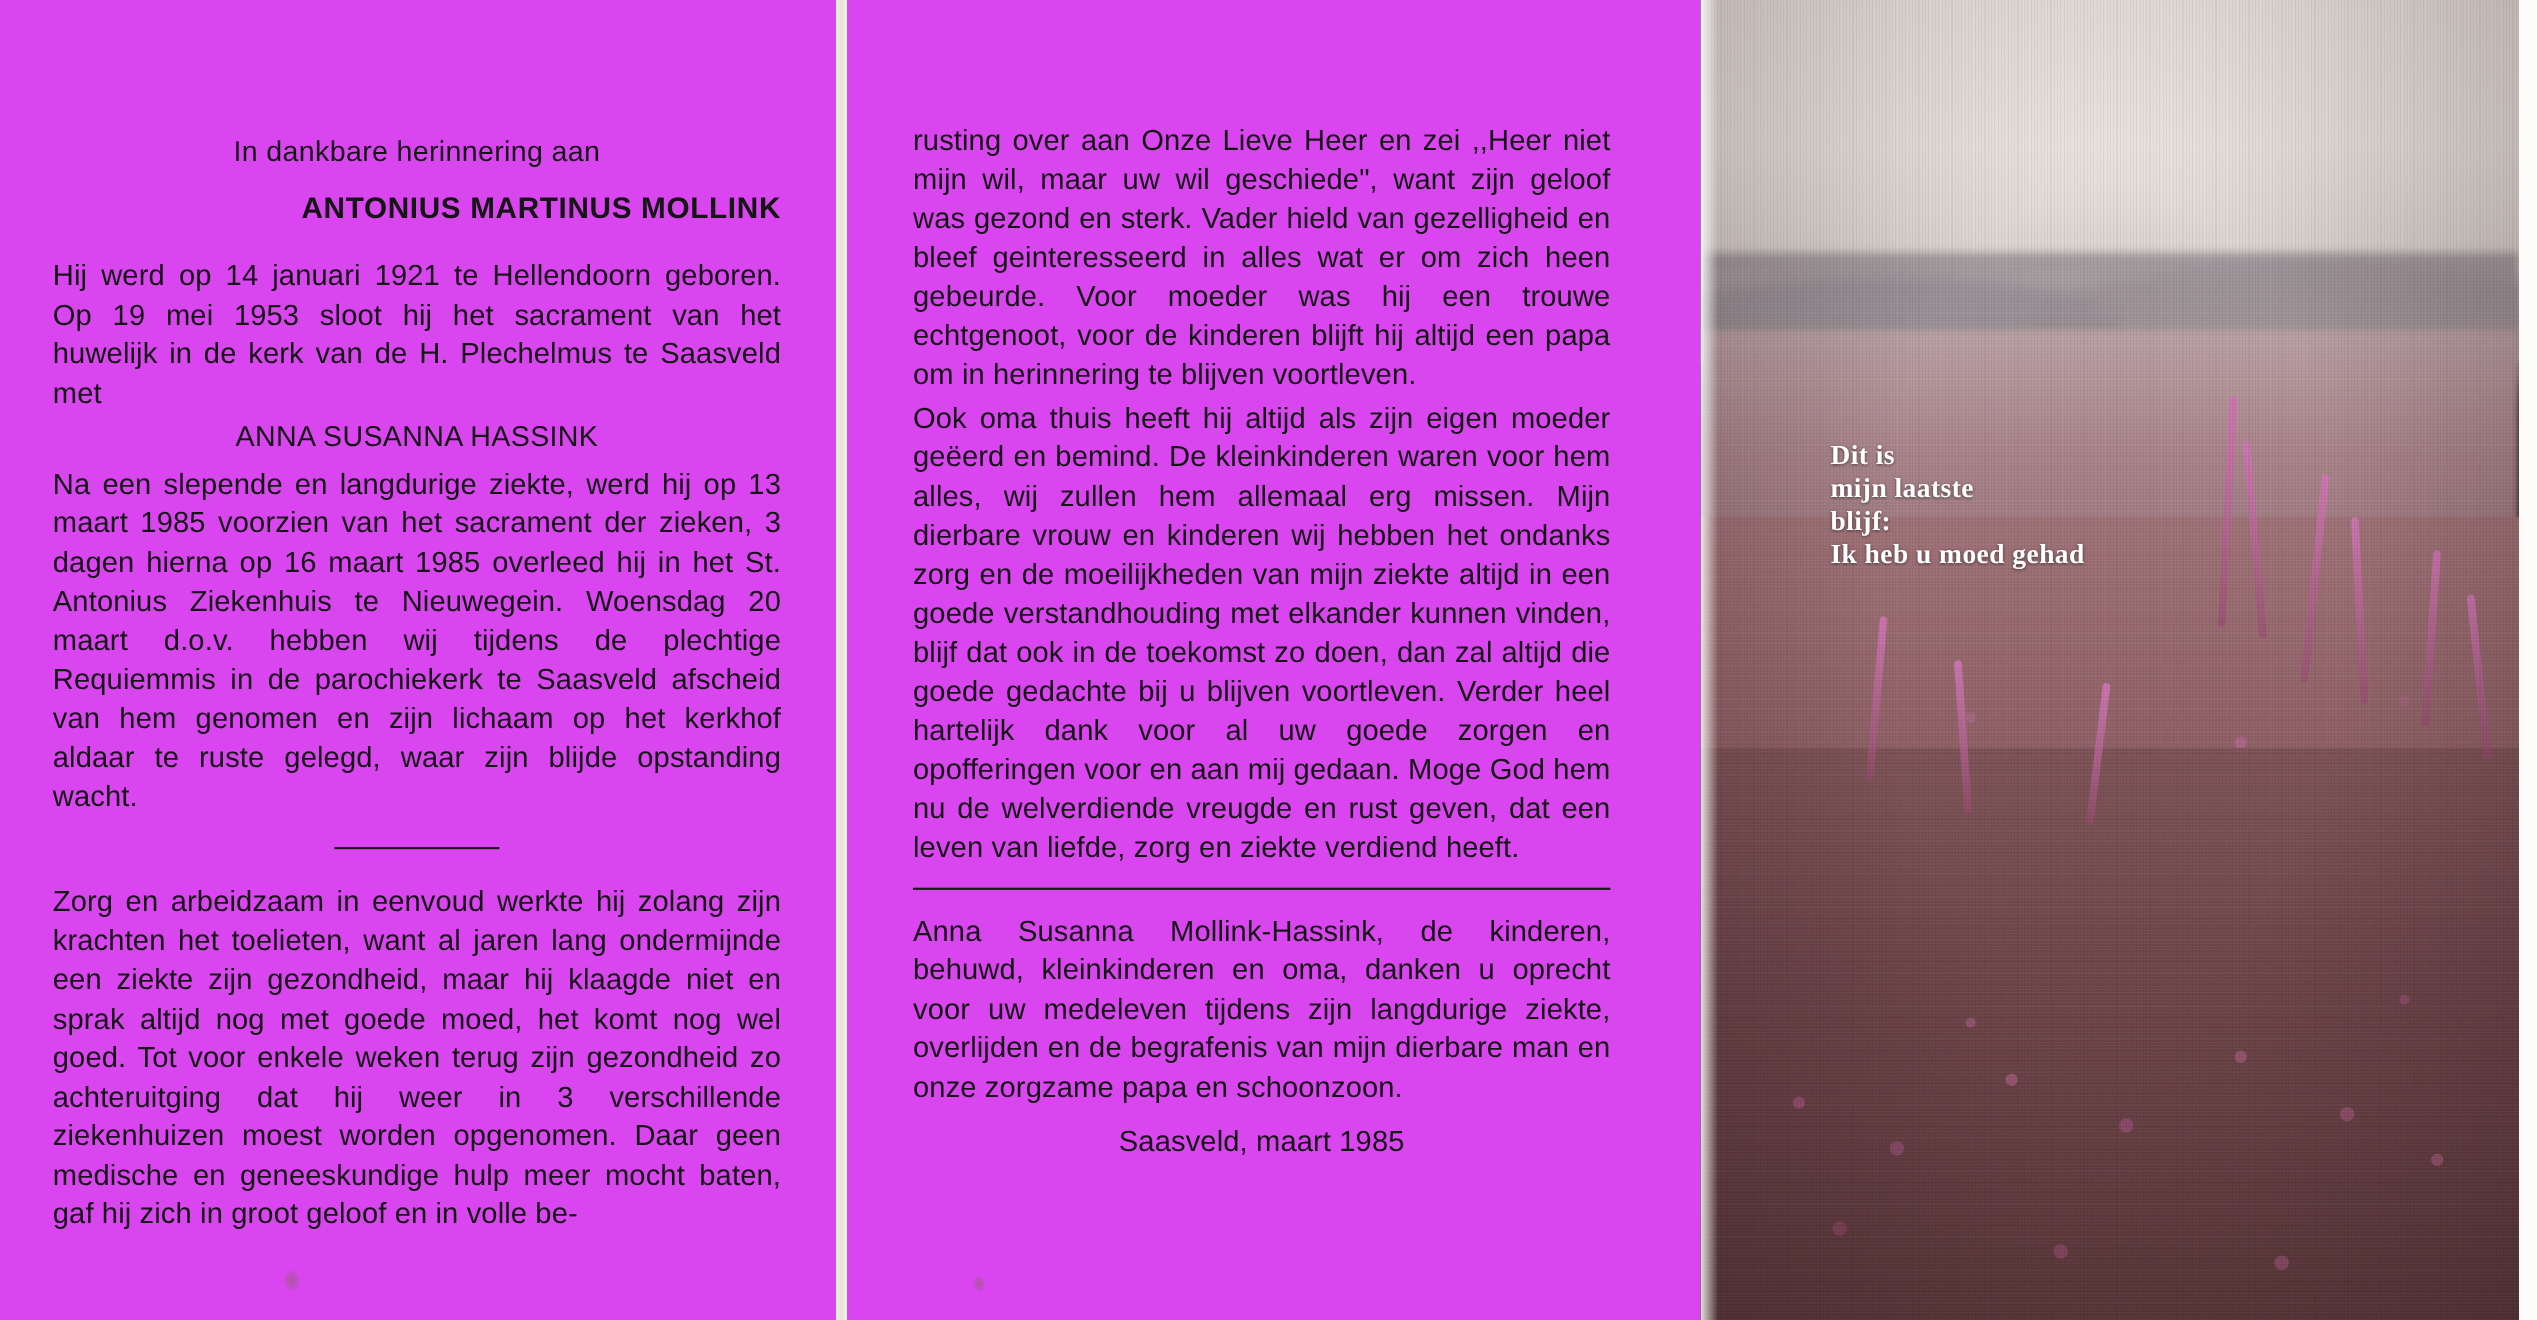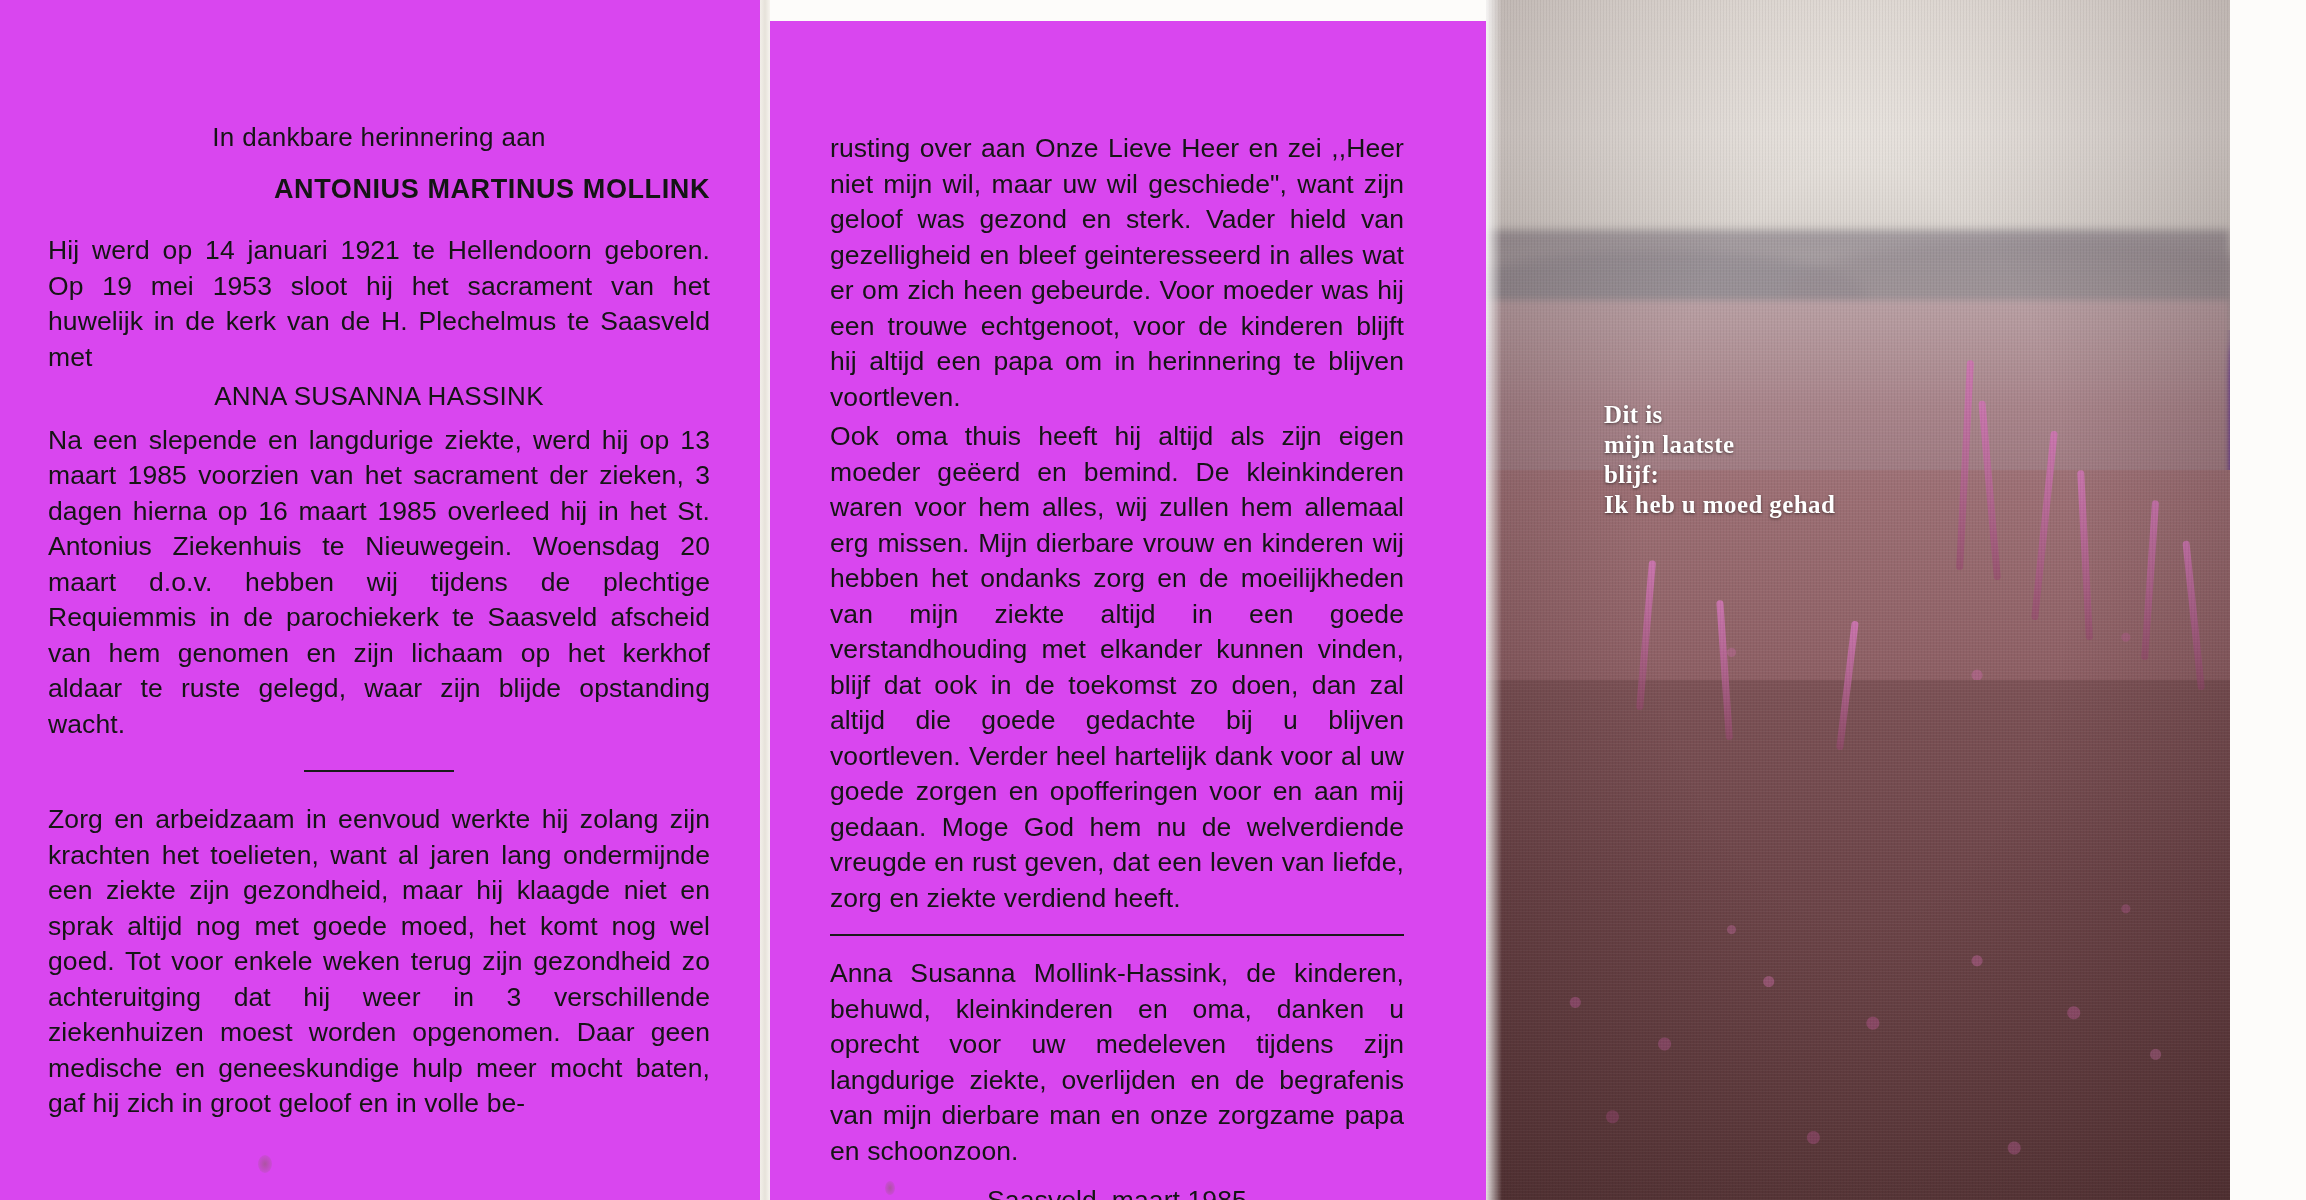--- a/index.html
+++ b/index.html
@@ -25,23 +25,22 @@
   .panel {
     position: relative;
     box-sizing: border-box;
     background: #d946ef;
   }
   .panel-left {
     width: 760px;
     padding: 120px 50px 0 48px;
   }
   .panel-mid {
-    width: 716px;
+    width: 776px;
     padding: 110px 82px 0 60px;
-    margin-top: 21px;
   }
   .panel-divider {
     width: 10px;
     background: linear-gradient(to right, #f2efe9, #e6e2da, #f6f3ee);
   }
   .txt {
     font-family: "Liberation Sans", sans-serif;
     font-size: 26.5px;
     line-height: 35.5px;
     color: #151515;
@@ -98,21 +97,21 @@
     height: 18px;
     background: radial-gradient(ellipse at center, rgba(120,100,70,0.45), rgba(255,255,255,0));
     border-radius: 50%;
   }
   
   .photo {
     position: relative;
     width: 744px;
     height: 1200px;
     overflow: hidden;
-    background: #4c1d95;
+    background: #000000;
   }
   .sky {
     position: absolute;
     left: 0; top: 0; right: 0;
     height: 330px;
     background: linear-gradient(to bottom, #efeae4 0%, #eae5e0 40%, #d8d2cd 72%, #bdb3b0 100%);
   }
   .hills {
     position: absolute;
     left: 0; right: 0; top: 230px;

